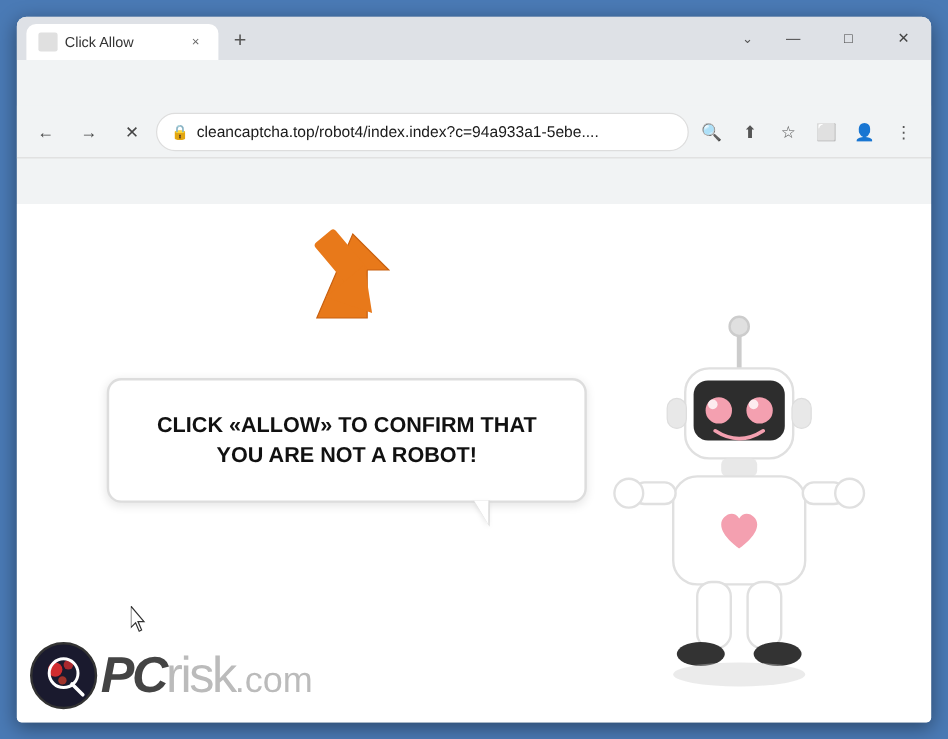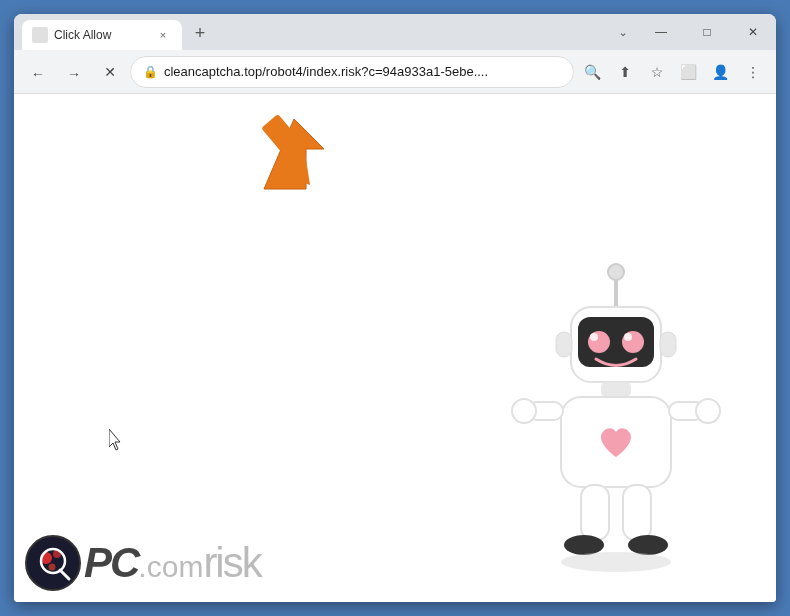--- a/index.html
+++ b/index.html
@@ -18,20 +18,21 @@
 
     .browser-window {
       width: 762px;
       height: 588px;
       background: #f1f3f4;
       border-radius: 8px 8px 4px 4px;
       display: flex;
       flex-direction: column;
       box-shadow: 0 4px 16px rgba(0,0,0,0.4);
       overflow: hidden;
+      gap: 38px;
     }
 
     
     .title-bar {
       height: 36px;
       background: #dee1e6;
       display: flex;
       align-items: center;
       padding: 0 8px;
       gap: 0;
@@ -302,21 +303,21 @@
     </div>
     <div class="nav-btn">
       <span>→</span>
     </div>
     <div class="nav-btn">
       <span>✕</span>
     </div>
 
     <div class="address-bar">
       <span class="lock-icon">🔒</span>
-      <span class="url-text">cleancaptcha.top/robot4/index.risk?c=94a933a1-5ebe....</span>
+      <span class="url-text">cleancaptcha.top/robot4/index.index?c=94a933a1-5ebe....</span>
     </div>
 
     <div class="toolbar-icons">
       <div class="toolbar-icon-btn">🔍</div>
       <div class="toolbar-icon-btn">⬆</div>
       <div class="toolbar-icon-btn">☆</div>
       <div class="toolbar-icon-btn">⬜</div>
       <div class="toolbar-icon-btn">👤</div>
       <div class="toolbar-icon-btn">⋮</div>
     </div>
@@ -340,20 +341,23 @@
           </marker>
         </defs>
 
         <g transform="rotate(-40, 42, 45)">
           <rect x="30" y="5" width="22" height="45" fill="#e8791a" rx="3"></rect>
           <polygon points="10,45 52,45 31,80" fill="#e8791a"></polygon>
         </g>
       </svg>
     </div>
 
+    <div class="speech-bubble">
+      <p class="bubble-text">CLICK «ALLOW» TO CONFIRM THAT YOU ARE NOT A ROBOT!</p>
+    </div>
 
     <div class="robot-container">
       <svg width="220" height="340" viewBox="0 0 220 340" fill="none" xmlns="http://www.w3.org/2000/svg">
 
         <line x1="110" y1="15" x2="110" y2="45" stroke="#ccc" stroke-width="4"></line>
         <circle cx="110" cy="10" r="8" fill="#e0e0e0" stroke="#ccc" stroke-width="2"></circle>
 
         <rect x="65" y="45" width="90" height="75" rx="20" ry="20" fill="white" stroke="#e0e0e0" stroke-width="2"></rect>
 
         <rect x="72" y="55" width="76" height="50" rx="12" fill="#2d2d2d"></rect>
@@ -407,19 +411,19 @@
         <circle cx="29" cy="29" r="27" fill="#1a1a2e" stroke="#333" stroke-width="2"></circle>
         <circle cx="22" cy="24" r="6" fill="#e63030" opacity="0.9"></circle>
         <circle cx="33" cy="20" r="4" fill="#e63030" opacity="0.7"></circle>
         <circle cx="28" cy="33" r="3.5" fill="#c0392b" opacity="0.8"></circle>
 
         <line x1="36" y1="36" x2="45" y2="45" stroke="white" stroke-width="3" stroke-linecap="round"></line>
         <circle cx="29" cy="27" r="12" stroke="white" stroke-width="2.5" fill="none"></circle>
       </svg>
       <div style="display:flex; align-items:baseline;">
         <span style="font-size:42px; font-weight:900; color:#444; font-style:italic; letter-spacing:-2px;">PC</span>
+        <span style="font-size:42px; font-weight:400; color:#bbb; letter-spacing:-2px;">risk</span>
         <span style="font-size:30px; font-weight:400; color:#bbb;">.com</span>
-        <span style="font-size:42px; font-weight:400; color:#bbb; letter-spacing:-2px;">risk</span>
       </div>
     </div>
 
   </div>
 </div>
 
 </body></html>

